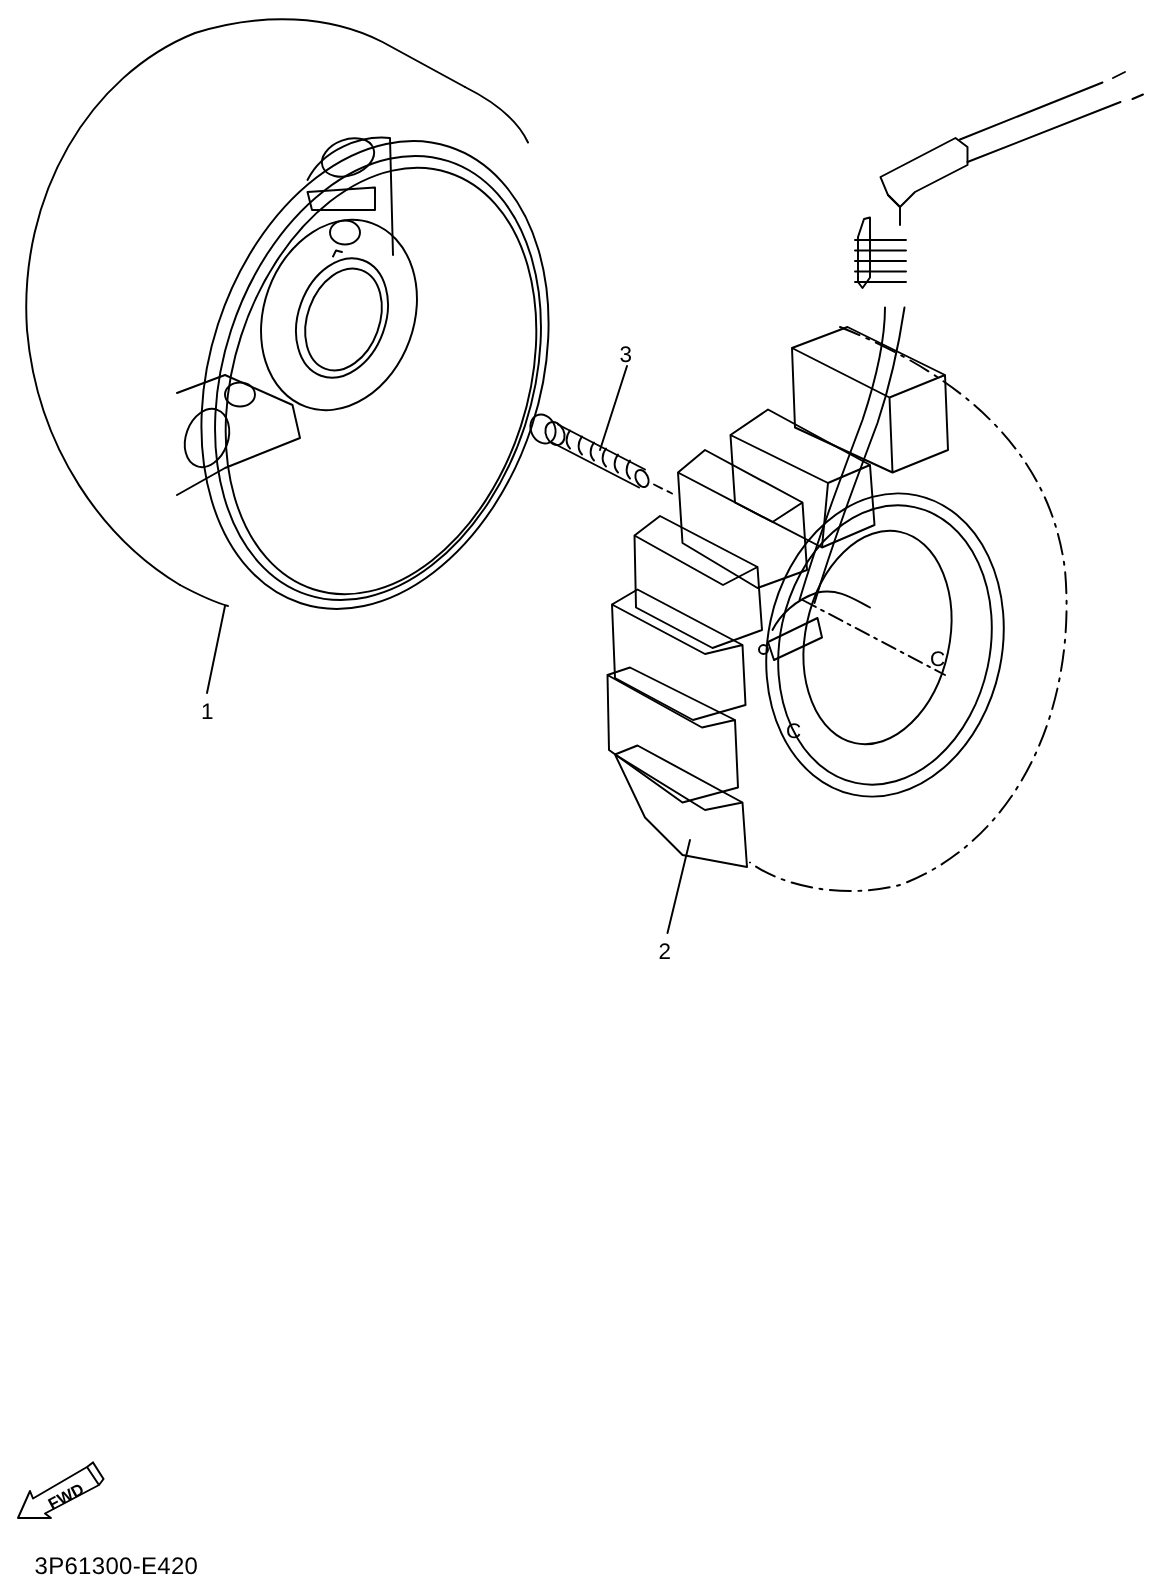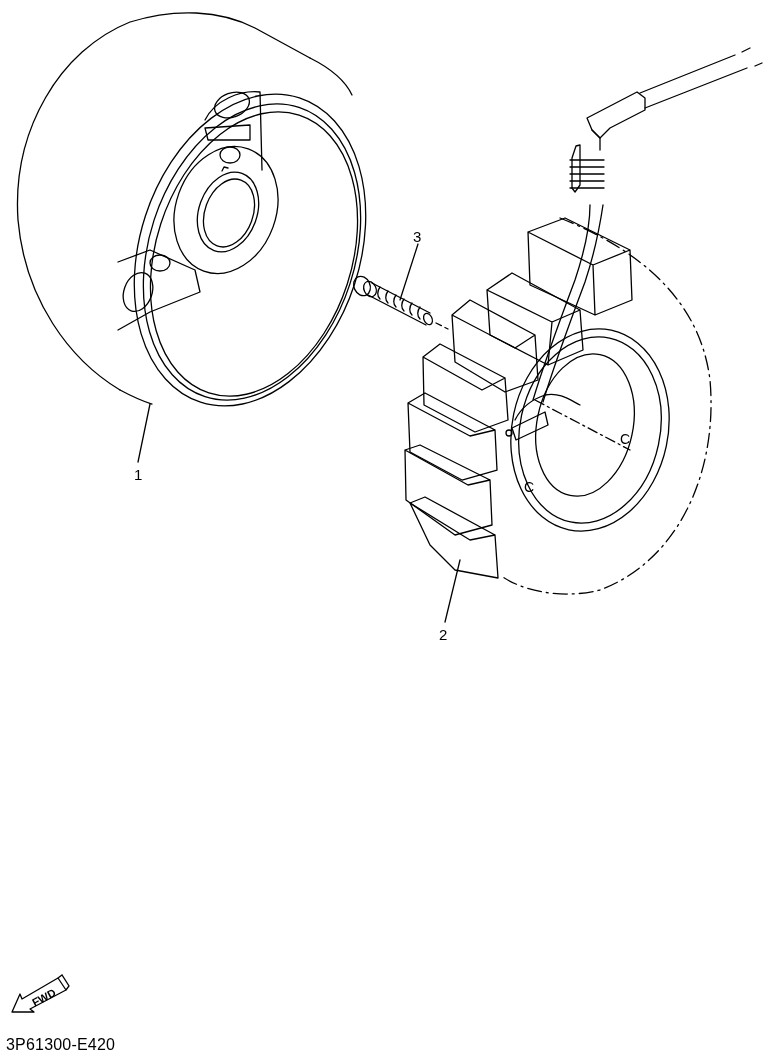--- a/index.html
+++ b/index.html
@@ -1,19 +1,19 @@
 <!DOCTYPE html>
 <html><head>
   <meta charset="utf-8">
   <style>
     html, body { margin: 0; padding: 0; background: #ffffff; }
     body { width: 778px; height: 1062px; position: relative; overflow: hidden; font-family: "Liberation Sans", sans-serif; }
     svg.art { position: absolute; left: 0; top: 0; }
     .callout { position: absolute; font-size: 15px; color: #000; line-height: 1; }
-    .code { position: absolute; left: 6px; top: 1036px; font-size: 16px; color: #000; letter-spacing: 0.2px; }
+    .code { position: absolute; left: 23px; top: 1036px; font-size: 16px; color: #000; letter-spacing: 0.2px; }
     .fwd { position: absolute; left: 8px; top: 972px; width: 62px; height: 44px; }
   </style>
 </head>
 <body>
 
 <svg class="art" width="778" height="1062" viewBox="0 0 778 1062" fill="none" stroke="#000" stroke-width="1.3" stroke-linecap="round" stroke-linejoin="round">
 
   <g>
 
     <path d="M120,390 C70,360 25,300 18,220 C12,130 60,50 130,22 C175,8 220,10 255,28 L310,58"></path>

